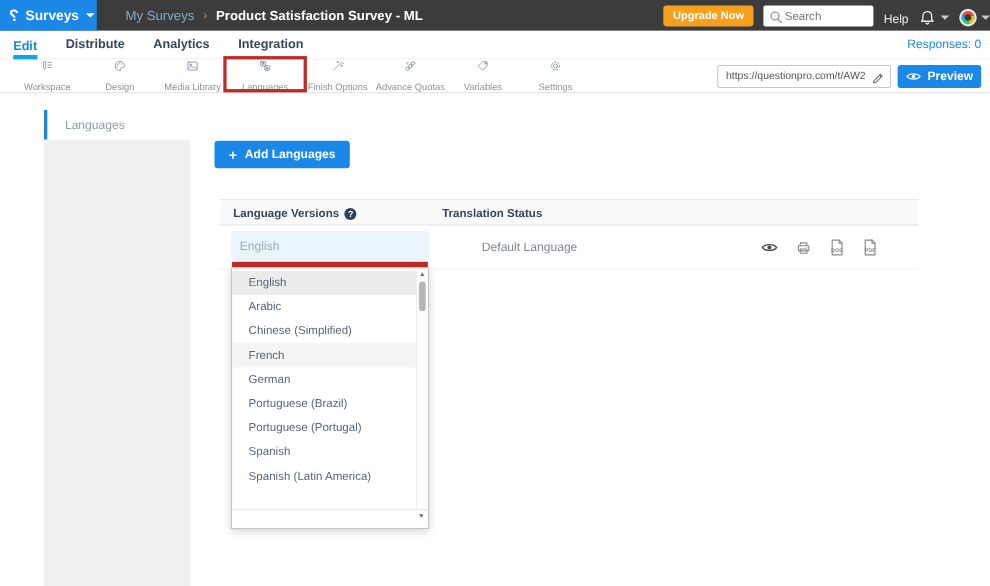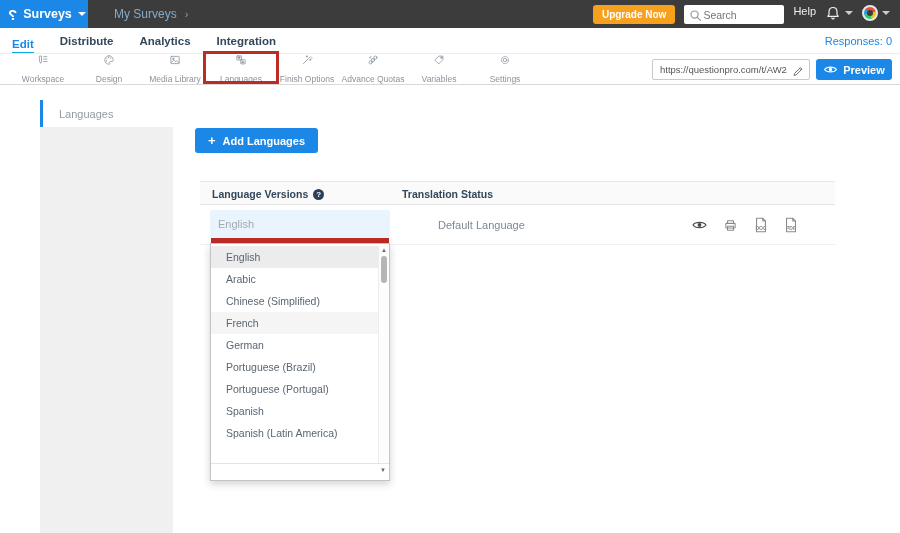--- a/index.html
+++ b/index.html
@@ -10,34 +10,34 @@
   
   .topbar { position:absolute; top:0; left:0; width:900px; height:28px; background:#3c3c3c; display:flex; align-items:center; }
   .logo-area { width:88px; height:28px; background:#1b87e6; display:flex; align-items:center; padding:0 8px; gap:6px; flex:0 0 auto; cursor:pointer; }
   .logo-glyph { color:#fff; font-size:15px; font-weight:bold; transform:scaleX(-1); display:inline-block; }
   .product-label { color:#fff; font-size:12.5px; font-weight:bold; }
   .caret { width:0; height:0; border-left:4px solid transparent; border-right:4px solid transparent; border-top:4px solid #fff; display:inline-block; }
   .breadcrumb { display:flex; align-items:center; gap:8px; margin-left:26px; }
   .bc-parent { color:#86aac8; font-size:12px; cursor:pointer; }
   .bc-sep { color:#9a9a9a; font-size:11px; }
   .bc-title { color:#fff; font-size:12px; font-weight:bold; }
-  .topbar-right { margin-left:auto; display:flex; align-items:flex-start; gap:9px; padding-right:10px; }
+  .topbar-right { margin-left:auto; display:flex; align-items:flex-end; gap:9px; }
   .upgrade-btn { background:#f7a01d; color:#fff; border:none; font-size:10px; font-weight:bold; height:19px; padding:0 9px; border-radius:3px; cursor:pointer; font-family:inherit; }
   .search-box { position:relative; width:100px; height:19px; }
   .search-box svg { position:absolute; left:4px; top:3px; }
   .search-input { width:100%; height:100%; border:none; border-radius:2px; font-size:10.5px; padding:0 4px 0 19px; color:#444; font-family:inherit; }
   .help-label { color:#eee; font-size:11px; cursor:pointer; }
   .bell-wrap, .avatar-wrap { display:flex; align-items:center; gap:4px; cursor:pointer; }
   .avatar { width:16px; height:16px; border-radius:50%; border:2px solid #e8e8e8; background:conic-gradient(#e74c3c 0 20%, #f1c40f 20% 45%, #2ecc71 45% 70%, #3498db 70% 85%, #e74c3c 85% 100%); position:relative; }
   .avatar::after { content:""; position:absolute; inset:3px; border-radius:50%; background:#3c3c3c; }
 
   
   .navrow { position:absolute; top:28px; left:0; width:900px; height:26px; background:#fff; border-bottom:1px solid #ededed; display:flex; align-items:center; padding:0 8px 0 12px; gap:26px; }
   .nav-link { font-size:11.5px; color:#33475b; font-weight:bold; cursor:pointer; padding:2px 0; }
-  .nav-link.active { color:#1b87e6; border-bottom:1px solid #0ea5e9;margin-top:7px; }
+  .nav-link.active { color:#1b87e6; border-bottom:5px solid #0ea5e9;margin-top:7px; }
   .responses { margin-left:auto; color:#1b87e6; font-size:11px; }
 
   
   .toolbar { position:absolute; top:54px; left:0; width:900px; height:31px; background:#fff; border-bottom:1px solid #d9d9d9; display:flex; align-items:stretch; padding-left:10px; }
   .tb-item { width:66px; display:flex; flex-direction:column; align-items:center; justify-content:center; gap:8px; cursor:pointer; position:relative; }
   .tb-item svg { display:block; }
   .tb-ic svg { stroke:#7e8a97; fill:none; stroke-width:1.2; stroke-linecap:round; stroke-linejoin:round; }
   .tb-ic svg .fdot { fill:#7e8a97; stroke:none; }
   .tb-label { font-size:8.5px; color:#8a939f; white-space:nowrap; }
   .tb-item.hl::after { content:""; position:absolute; top:-3px; bottom:0px; left:-5px; right:-5px; border:3px solid #be2b26; pointer-events:none; }
@@ -93,20 +93,21 @@
 
   <header class="topbar">
     <div class="logo-area">
       <span class="logo-glyph">?</span>
       <span class="product-label">Surveys</span>
       <span class="caret"></span>
     </div>
     <div class="breadcrumb">
       <span class="bc-parent">My Surveys</span>
       <span class="bc-sep">›</span>
+      <span class="bc-title">Product Satisfaction Survey - ML</span>
     </div>
     <div class="topbar-right">
       <button class="upgrade-btn">Upgrade Now</button>
       <div class="search-box">
         <svg width="15" height="15" viewBox="0 0 16 16" style="stroke:#999;fill:none;stroke-width:1.3;stroke-linecap:round;">
             <circle cx="7" cy="7" r="3.8"></circle>
             <line x1="9.8" y1="9.8" x2="13.2" y2="13.2"></line>
           </svg>
         <input class="search-input" type="text" placeholder="Search" style="">
       </div>

